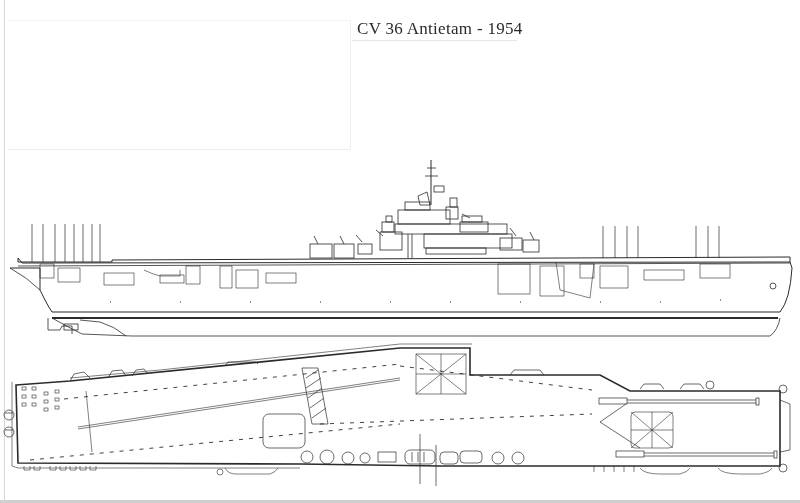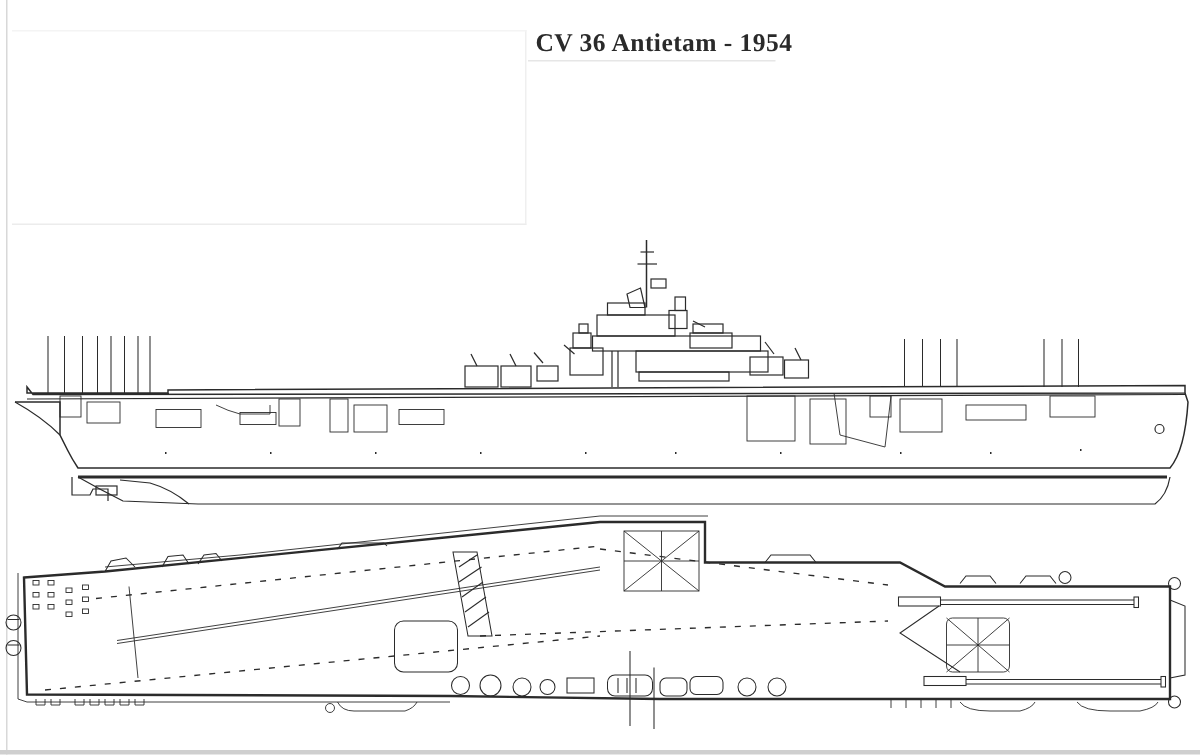--- a/index.html
+++ b/index.html
@@ -25,21 +25,21 @@
       left: 8px; top: 20px;
       width: 342px; height: 128px;
       border-right: 1px solid #efefef;
       border-bottom: 1px solid #ececec;
       border-top: 1px solid #f4f4f4;
     }
     .title {
       position: absolute;
       left: 357px; top: 19px;
       font-size: 17px;
-      font-weight: bold;
+      font-weight: normal;
       color: #2a2a2a;
       letter-spacing: 0.3px;
       white-space: nowrap;
     }
     .title-underline {
       position: absolute;
       left: 352px; top: 40px;
       width: 165px; height: 1px;
       background: #e6e6e6;
     }

